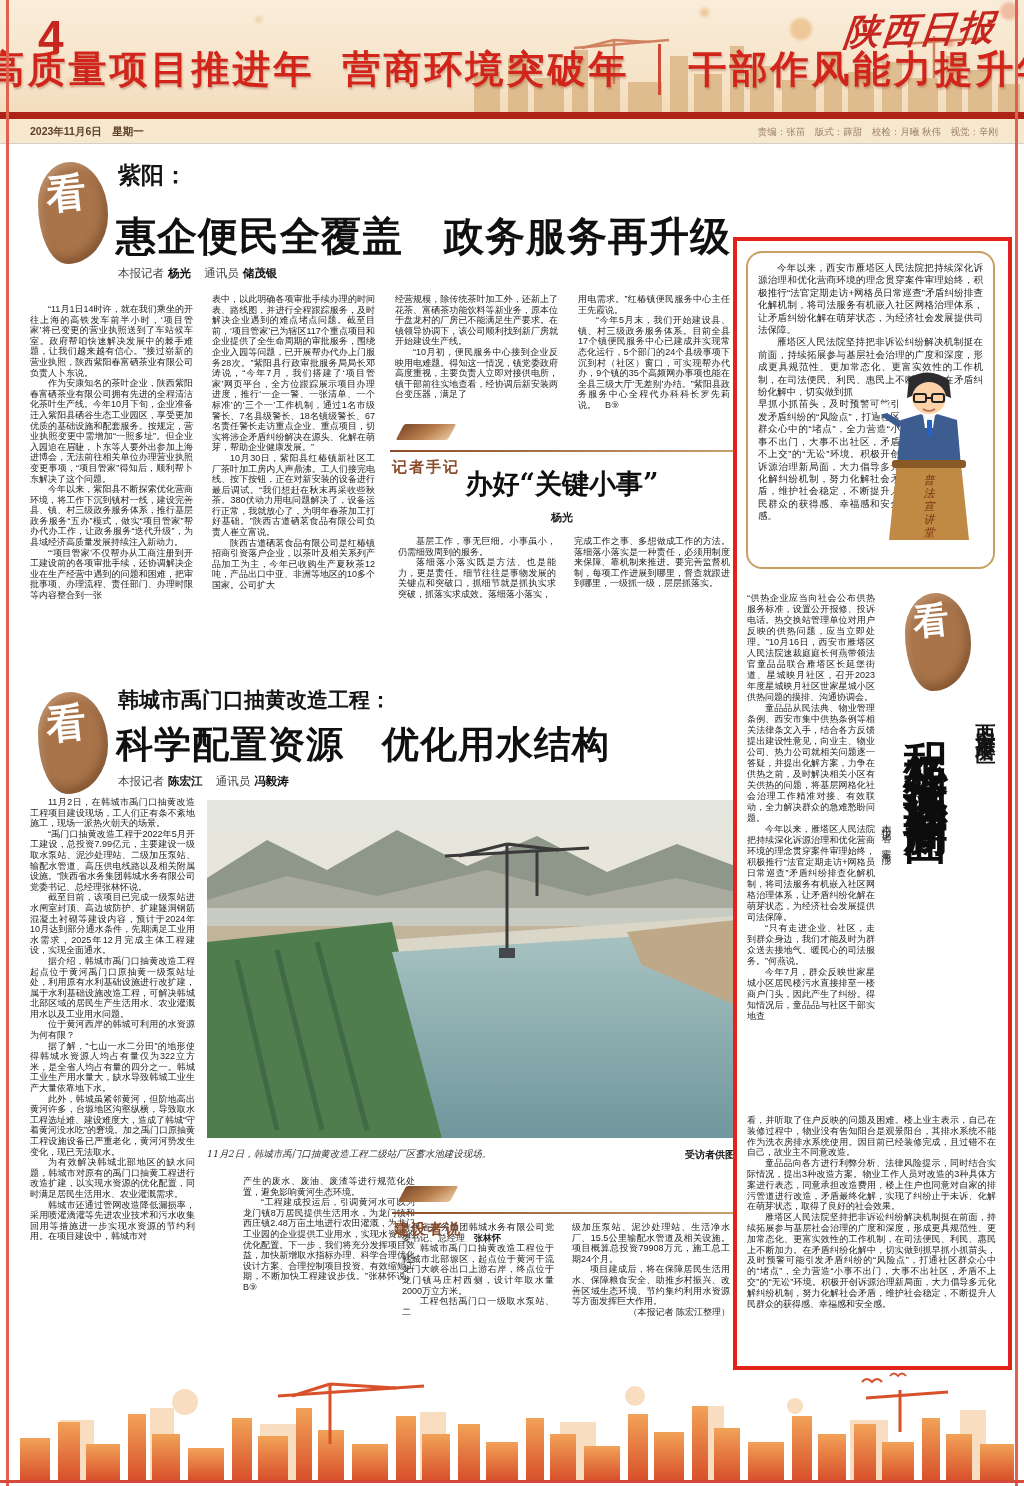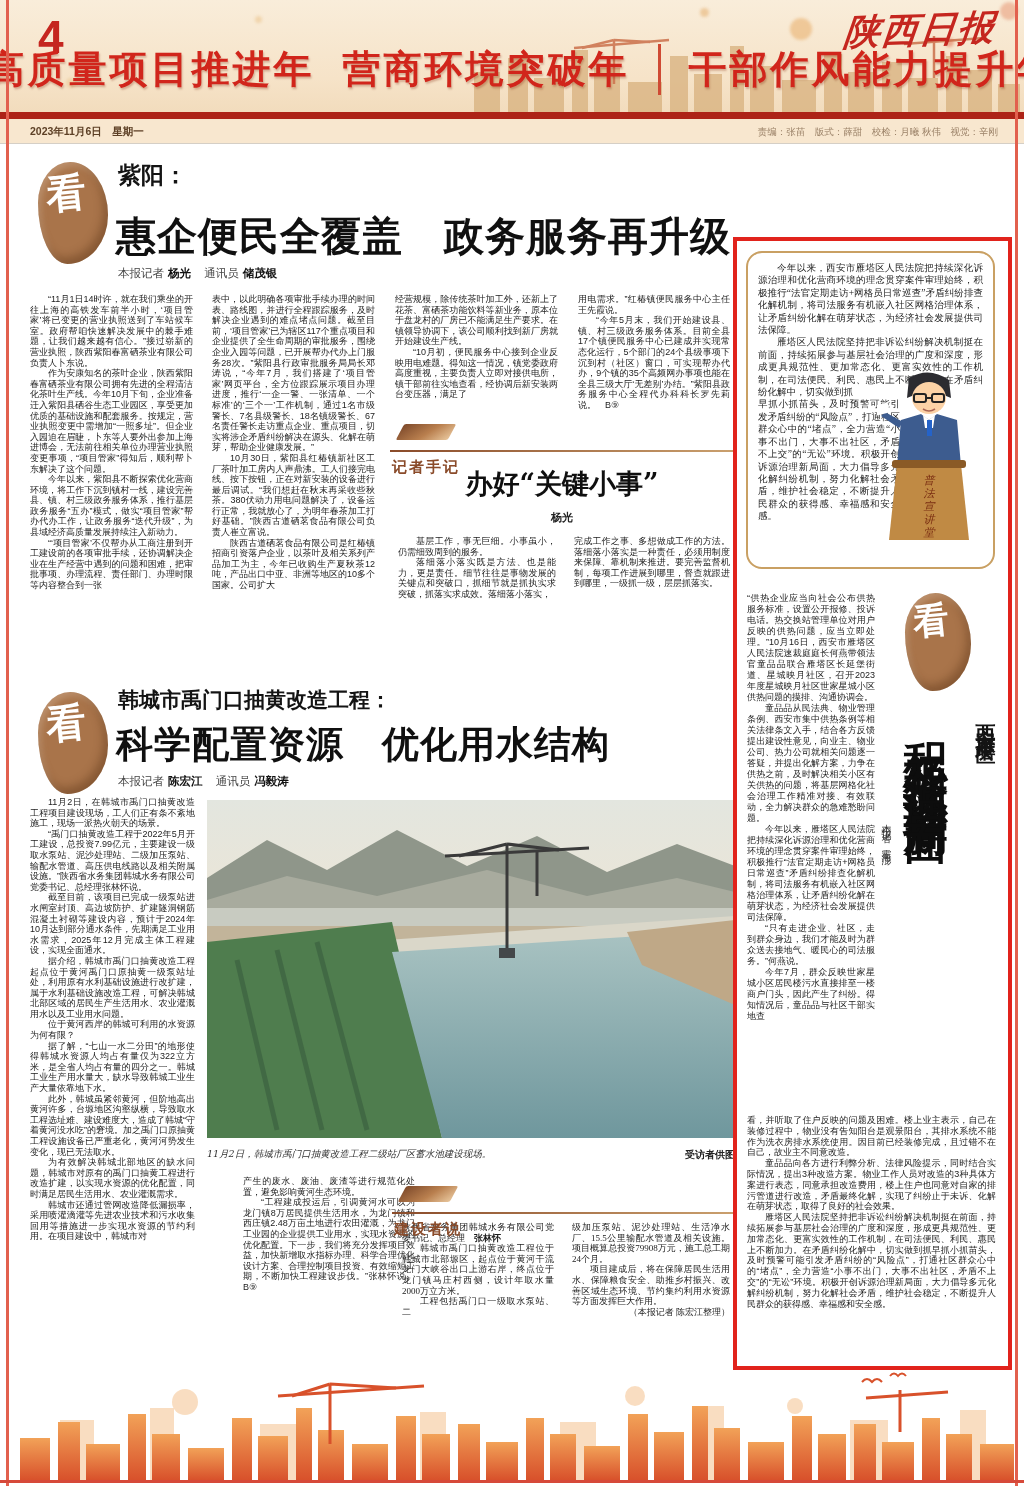--- a/index.html
+++ b/index.html
@@ -40,21 +40,21 @@
   
   .kicker{position:absolute;font-weight:900;color:#141414;}
   .headline{position:absolute;font-weight:900;color:#101010;letter-spacing:1px;white-space:nowrap;}
   .byline{position:absolute;font-size:11.5px;color:#444;}
   .byline b{color:#111;margin:0 10px 0 4px;}
 
   
   .bcol{position:absolute;font-size:9px;line-height:10.6px;color:#1c1c1c;text-align:justify;overflow:hidden;}
   .bcol p{margin:0;text-indent:2em;}
   .bcol p.nt{text-indent:0;}
-  .kai{font-family:Liberation Serif, serif;}
+  .kai{font-family:Liberation Sans, sans-serif;}
 
   
   .sec-head{position:absolute;display:flex;align-items:center;gap:18px;z-index:3;flex-direction:column;}
   .stripe{width:52px;height:16px;background:linear-gradient(135deg,#7e4a2b 0%,#b97f4e 55%,#e8c69c 100%);
           transform:skewX(-28deg);border-radius:2px;}
   .sec-label{font-size:15px;font-weight:900;color:#8a4b2a;letter-spacing:2px;}
   .sec-rule{position:absolute;height:2px;background:linear-gradient(90deg,#8a4b2a,#caa06e);}
   .note-title{position:absolute;text-align:center;font-weight:900;color:#0f0f0f;font-family:"DejaVu Serif",serif;}
   .note-author{position:absolute;text-align:center;font-size:11px;font-weight:bold;color:#222;}
 
@@ -151,21 +151,21 @@
     <span class="main">看</span>
     <span class="sub">环境</span>
   </div>
   <div class="kicker" style="left:118px;top:160px;font-size:23px;">紫阳：</div>
   <div class="headline" style="left:116px;top:194px;font-size:40px;margin-top:15px;">惠企便民全覆盖　政务服务再升级</div>
   <div class="byline" style="left:118px;top:266px;">
     <span>本报记者</span><b>杨光</b>
     <span>通讯员</span><b>储茂银</b>
   </div>
 
-  <div class="bcol" style="left:30px;top:294px;width:163px;height:366px;">
+  <div class="bcol" style="left:30px;top:304px;width:163px;height:366px;">
     <p>“11月1日14时许，就在我们乘坐的开往上海的高铁发车前半小时，‘项目管家’将已变更的营业执照送到了车站候车室。政府帮咱快速解决发展中的棘手难题，让我们越来越有信心。”接过崭新的营业执照，陕西紫阳春富硒茶业有限公司负责人卜东说。</p>
     <p>作为安康知名的茶叶企业，陕西紫阳春富硒茶业有限公司拥有先进的全程清洁化茶叶生产线。今年10月下旬，企业准备迁入紫阳县硒谷生态工业园区，享受更加优质的基础设施和配套服务。按规定，营业执照变更中需增加“一照多址”。但企业入园迫在眉睫，卜东等人要外出参加上海进博会，无法前往相关单位办理营业执照变更事项，“项目管家”得知后，顺利帮卜东解决了这个问题。</p>
     <p>今年以来，紫阳县不断探索优化营商环境，将工作下沉到镇村一线，建设完善县、镇、村三级政务服务体系，推行基层政务服务“五办”模式，做实“项目管家”帮办代办工作，让政务服务“迭代升级”，为县域经济高质量发展持续注入新动力。</p>
     <p>“‘项目管家’不仅帮办从工商注册到开工建设前的各项审批手续，还协调解决企业在生产经营中遇到的问题和困难，把审批事项、办理流程、责任部门、办理时限等内容整合到一张</p>
   </div>
   <div class="bcol" style="left:212px;top:294px;width:163px;height:366px;">
     <p class="nt">表中，以此明确各项审批手续办理的时间表、路线图，并进行全程跟踪服务，及时解决企业遇到的难点堵点问题。截至目前，‘项目管家’已为辖区117个重点项目和企业提供了全生命周期的审批服务，围绕企业入园等问题，已开展帮办代办上门服务28次。”紫阳县行政审批服务局局长邓涛说，“今年7月，我们搭建了‘项目管家’网页平台，全方位跟踪展示项目办理进度，推行‘一企一警、一张清单、一个标准’的‘三个一’工作机制，通过1名市级警长、7名县级警长、18名镇级警长、67名责任警长走访重点企业、重点项目，切实将涉企矛盾纠纷解决在源头、化解在萌芽，帮助企业健康发展。”</p>
     <p>10月30日，紫阳县红椿镇新社区工厂茶叶加工房内人声鼎沸。工人们接完电线、按下按钮，正在对新安装的设备进行最后调试。“我们想赶在秋末再采收些秋茶。380伏动力用电问题解决了，设备运行正常，我就放心了，为明年春茶加工打好基础。”陕西古道硒茗食品有限公司负责人崔立富说。</p>
     <p>陕西古道硒茗食品有限公司是红椿镇招商引资落户企业，以茶叶及相关系列产品加工为主，今年已收购生产夏秋茶12吨，产品出口中亚、非洲等地区的10多个国家。公司扩大</p>
   </div>

